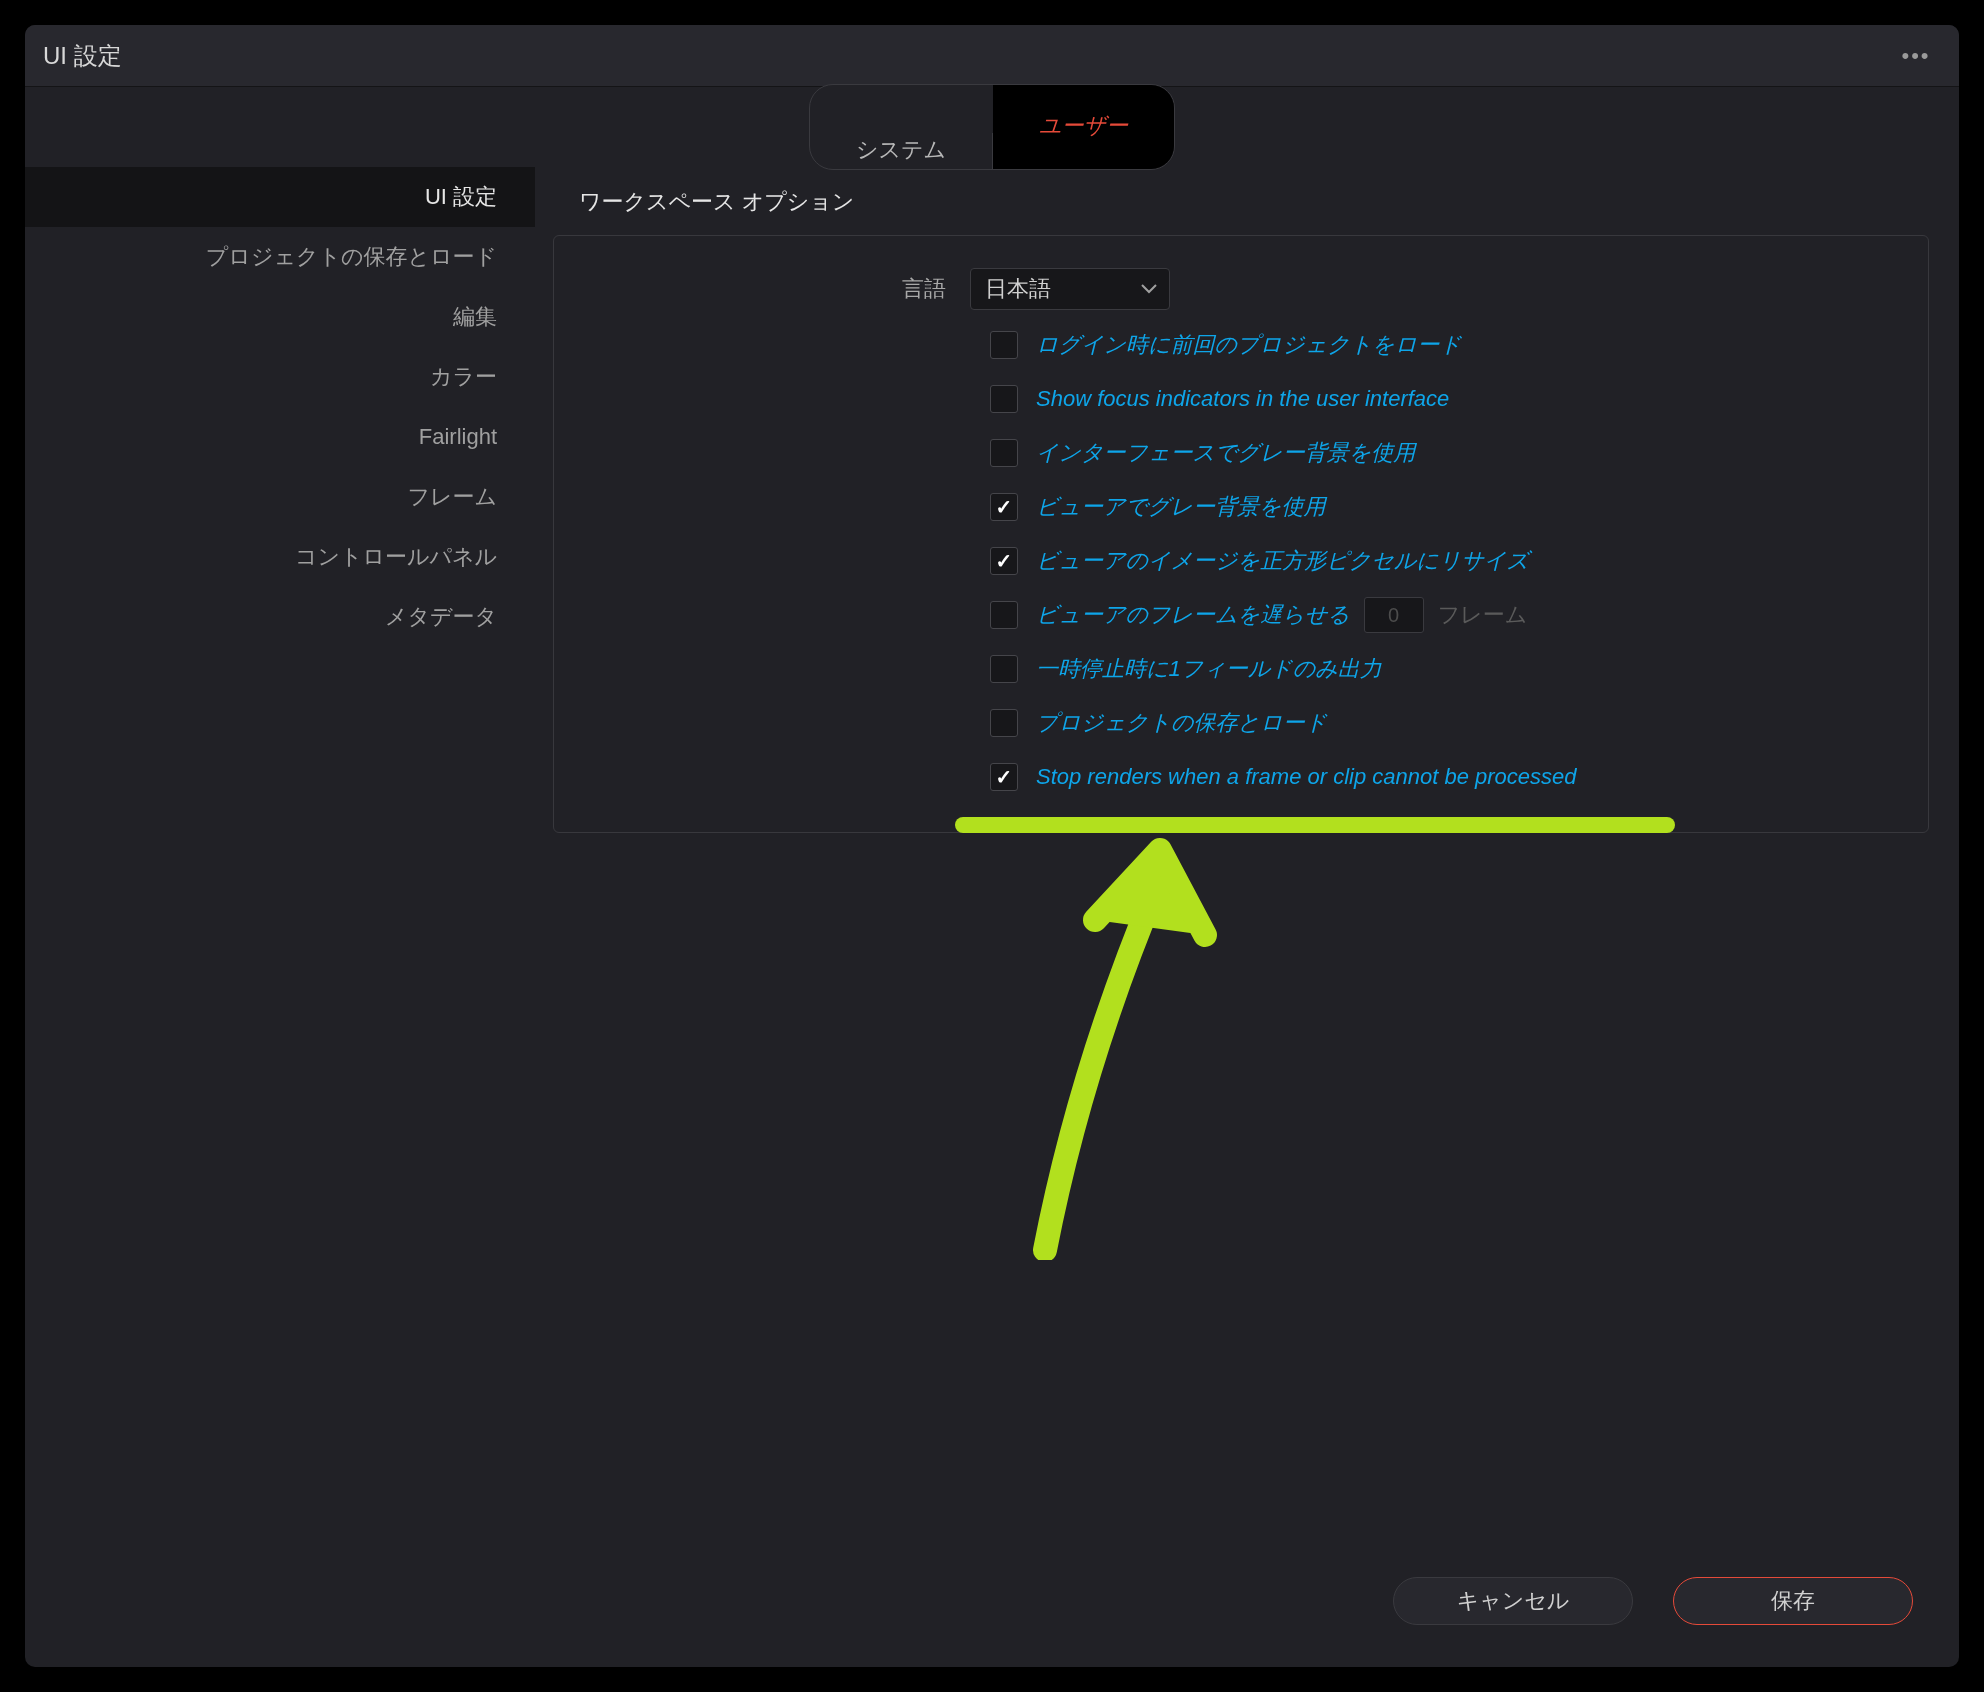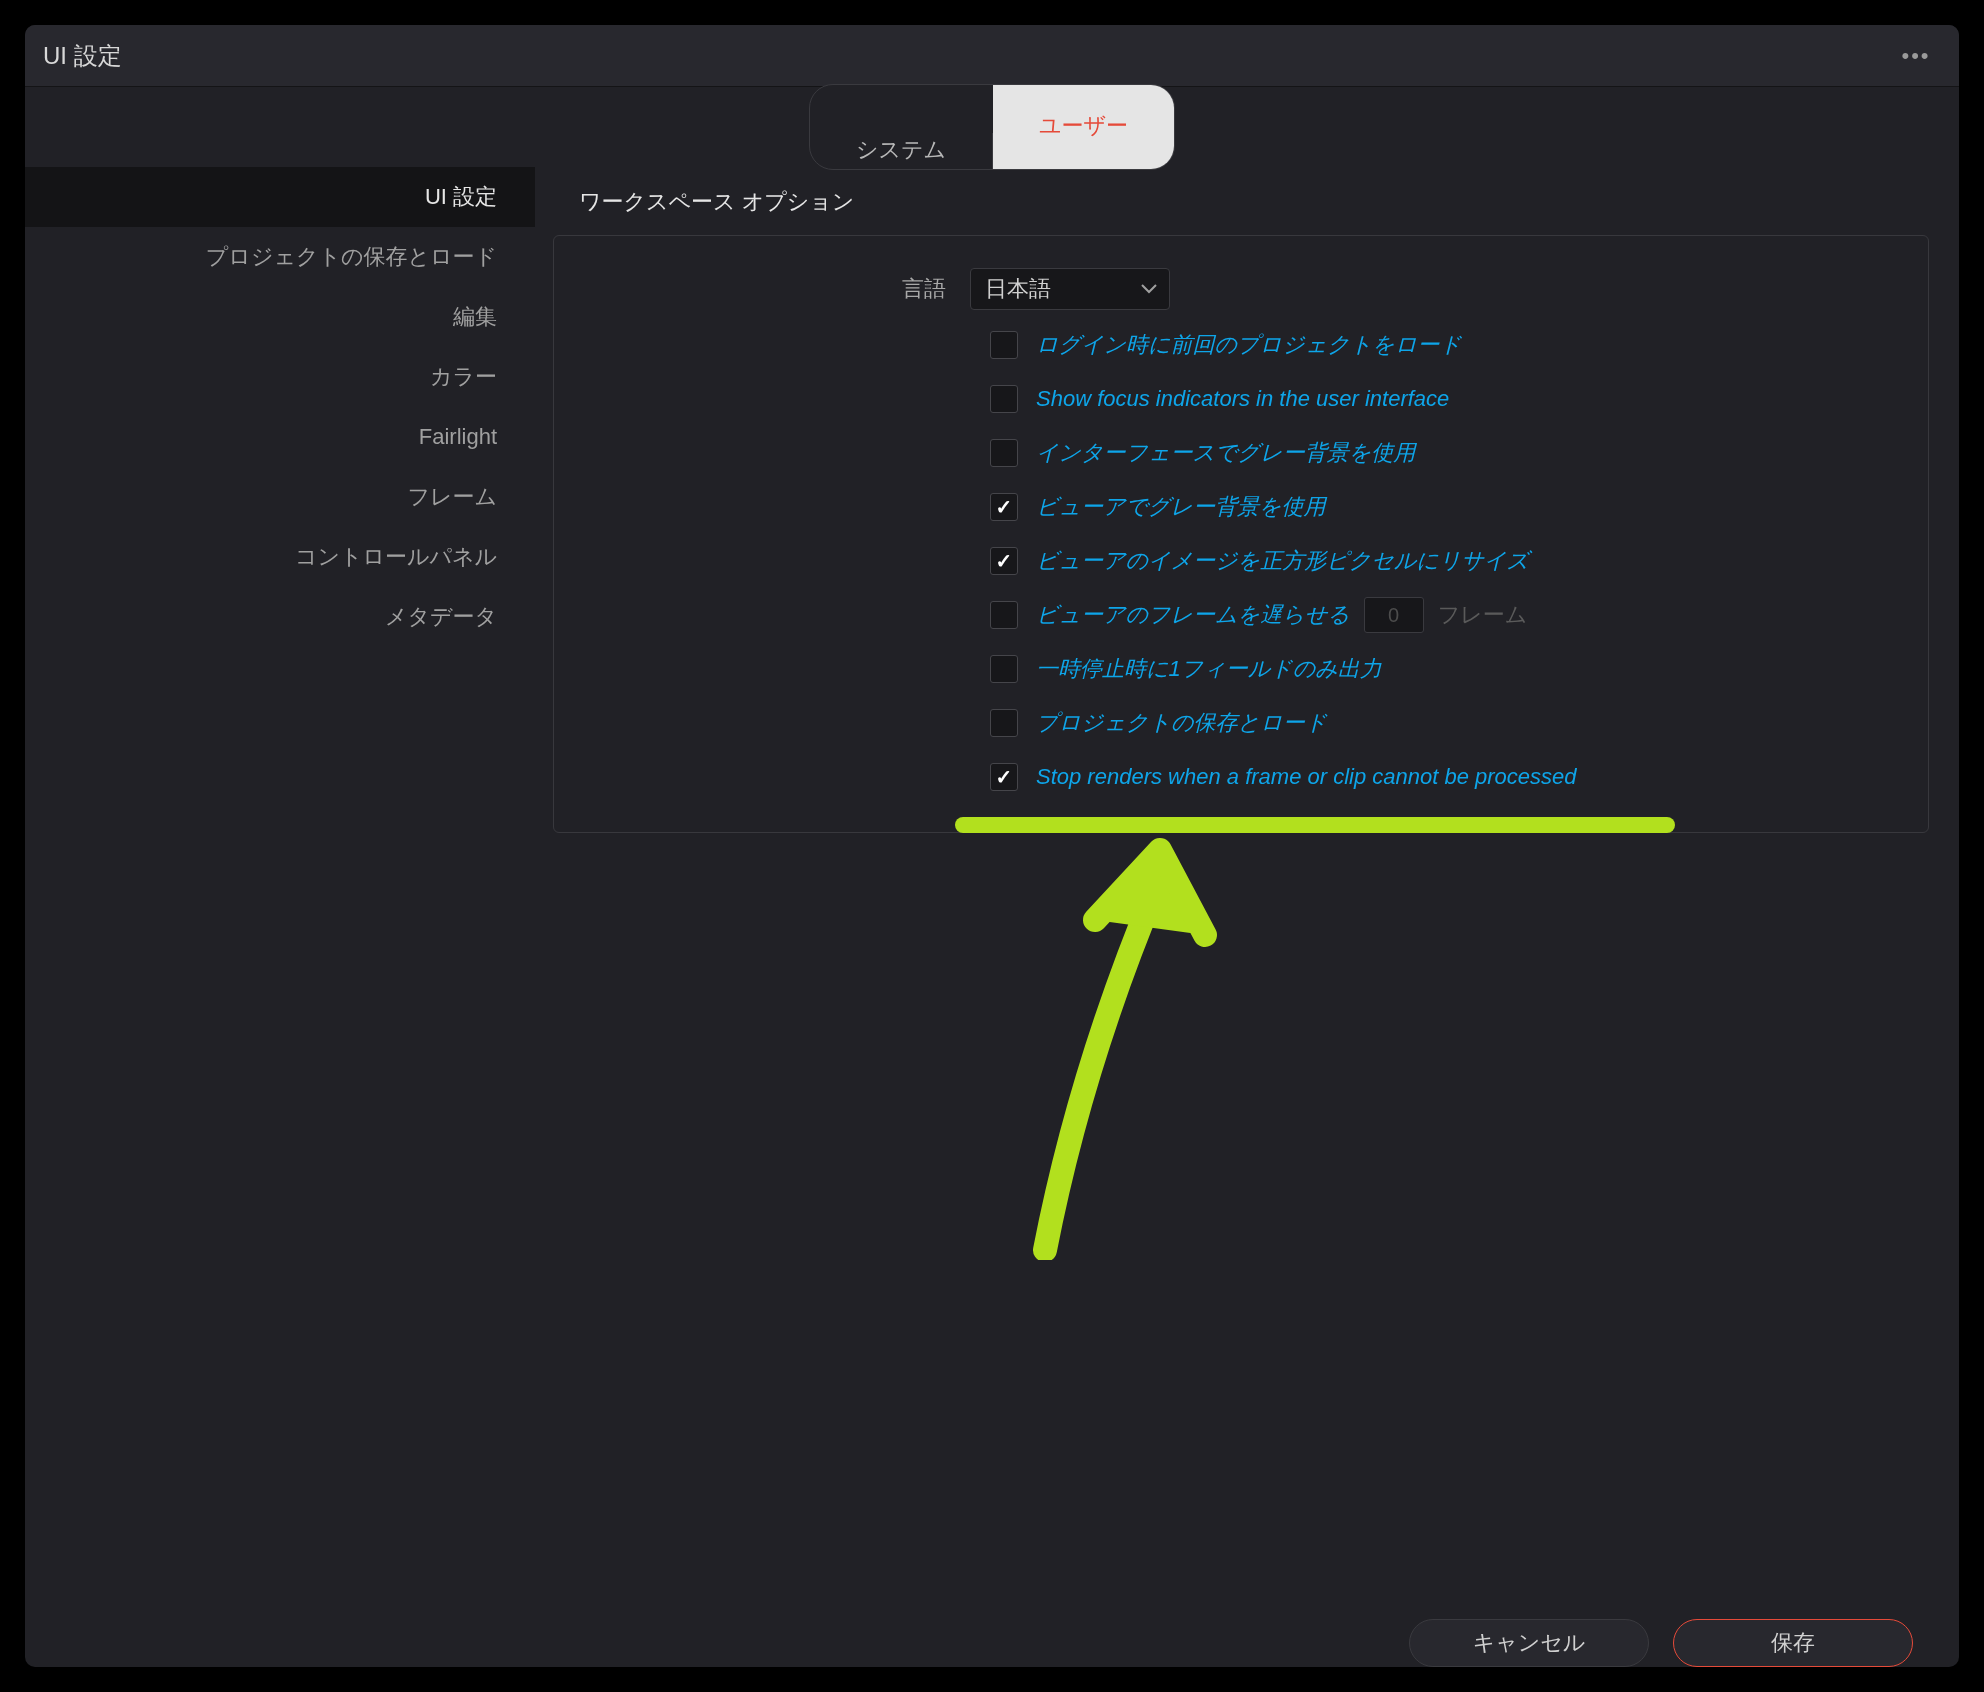--- a/index.html
+++ b/index.html
@@ -66,22 +66,23 @@
     .seg-btn {
       padding: 3px 46px 5px 46px;
       font-size: 22px;
       color: #b8b8b8;
       cursor: pointer;
       background: transparent;
       border: none;
       line-height: 1.3;
     }
     .seg-btn.active {
-      background: #e5e5e5;
+      background: #000000;
       color: #e54a39;
+      font-style: italic;
     }
     .seg-btn:first-child { border-right: 1px solid #3a3a3f; margin-top: 48px; }
     .body {
       flex: 1;
       display: flex;
       position: relative;
     }
     .sidebar {
       width: 510px;
       display: flex;
@@ -189,24 +190,24 @@
       font-size: 20px;
       margin: 0 14px;
     }
     .unit {
       color: #5a5a5a;
       font-size: 22px;
     }
     .footer {
       height: 90px;
       display: flex;
-      align-items: flex-end;
+      align-items: flex-start;
       justify-content: flex-end;
       padding-right: 46px;
-      gap: 24px;
+      gap: 40px;
     }
     .btn {
       width: 240px;
       height: 48px;
       border-radius: 24px;
       background: #28282e;
       border: 1px solid #3a3a3f;
       color: #d0d0d0;
       font-size: 22px;
       cursor: pointer;

